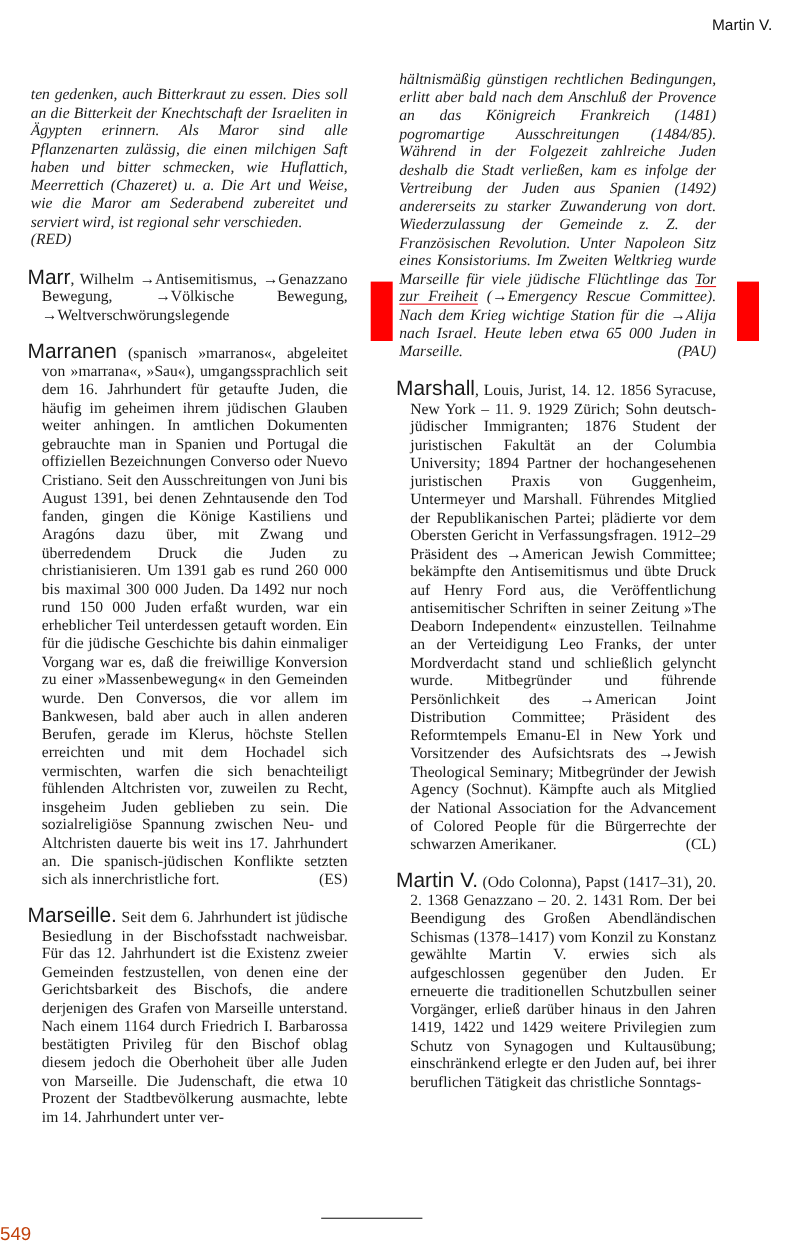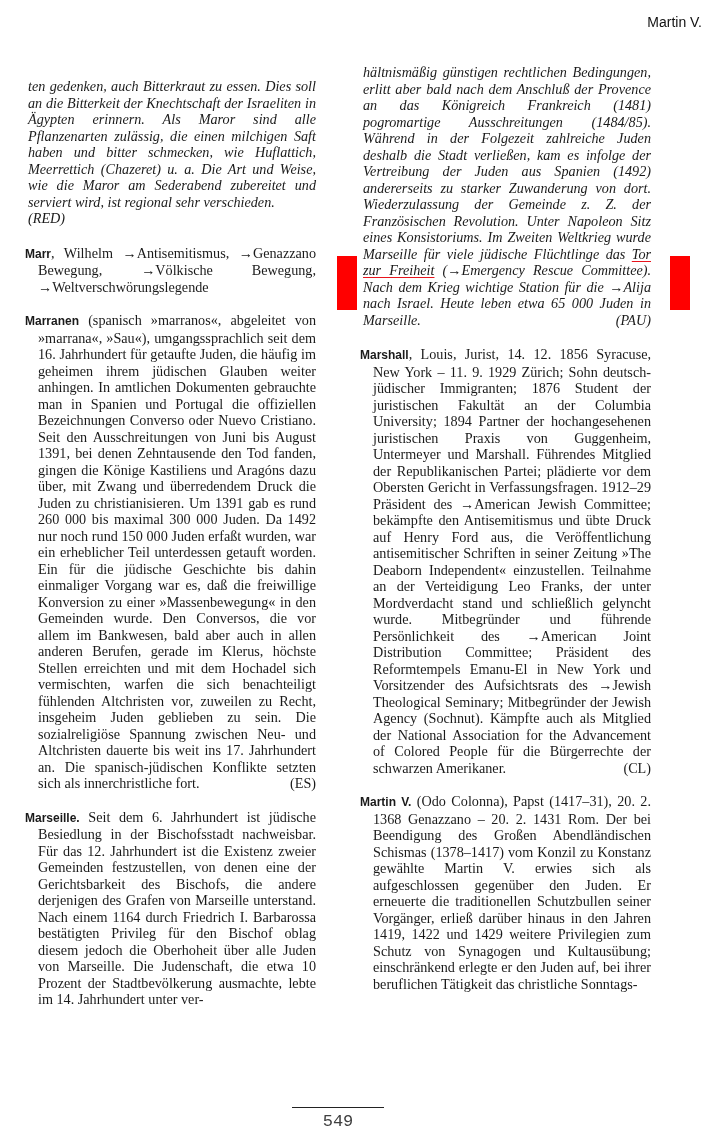--- a/index.html
+++ b/index.html
@@ -12,32 +12,32 @@
       font-family: "Liberation Sans", "DejaVu Sans", sans-serif; font-size: 14px; color: #111;
     }
     .col { position: absolute; width: 288px; font-size: 14.2px; line-height: 16.5px; }
     .col-left { left: 28px; top: 78px; }
     .col-right { left: 363px; top: 64px; }
     .para { text-align: justify; margin: 0; font-style: italic; }
     .entry { margin: 0; text-align: justify; padding-left: 10px; text-indent: -13px; }
     .gap { height: 17px; }
     .gap-lg { height: 18px; }
     .lemma {
-      font-family: "Liberation Sans", "DejaVu Sans", sans-serif; font-weight: bold; font-size: 12px;
+      font-family: "Liberation Sans", "DejaVu Sans", sans-serif; font-weight: normal; font-size: 19px;
     }
     .sig { display: block; }
     .sig-inline { float: right; }
     .marked { text-decoration: underline; text-decoration-color: #e8141c; text-underline-offset: 2px; }
     .marker { position: absolute; width: 20px; height: 54px; background: #ff0000; }
     .marker-left { left: 337px; top: 256px; }
     .marker-right { left: 670px; top: 256px; }
     .footer-rule { position: absolute; left: 292px; top: 1107px; width: 92px; height: 1px; background: #222; }
     .page-number {
-      position: absolute; left: 0; width: 676px; top: 1112px; text-align: center;
-      font-family: Liberation Mono, monospace; font-size: 17px; color: #404040;
+      position: absolute; left: 0; width: 676px; top: 1112px; 
+      font-family: Liberation Sans, sans-serif; font-size: 17px; color: #c2410c;
     }
     .clear { clear: both; }
   </style>
 </head>
 <body>
 
 <div class="running-head">Martin V.</div>
 
 <div class="col col-left">
   <p class="para">

